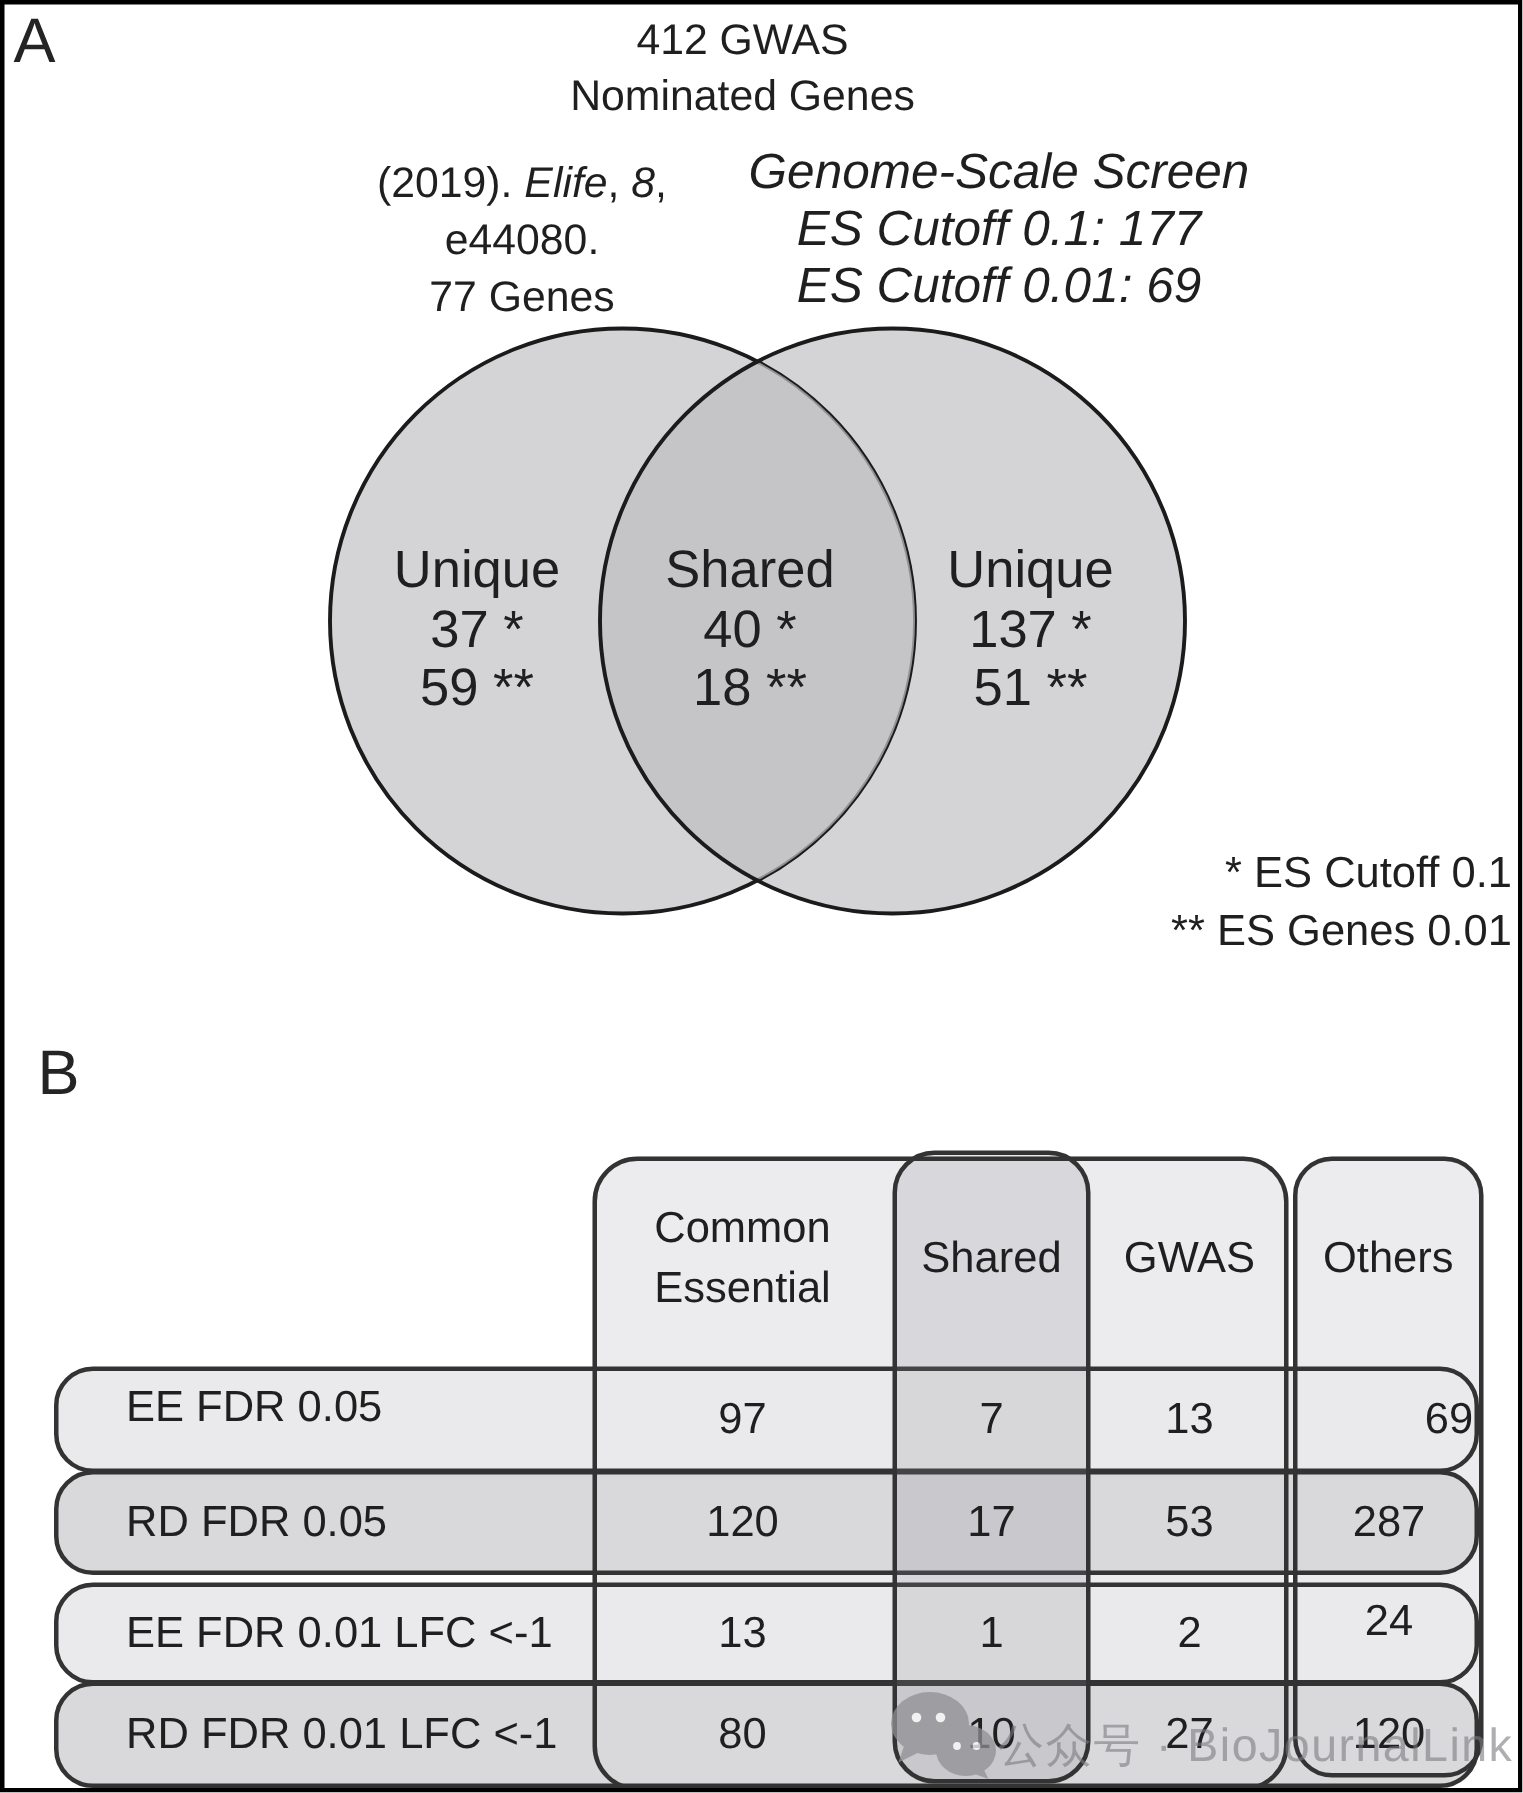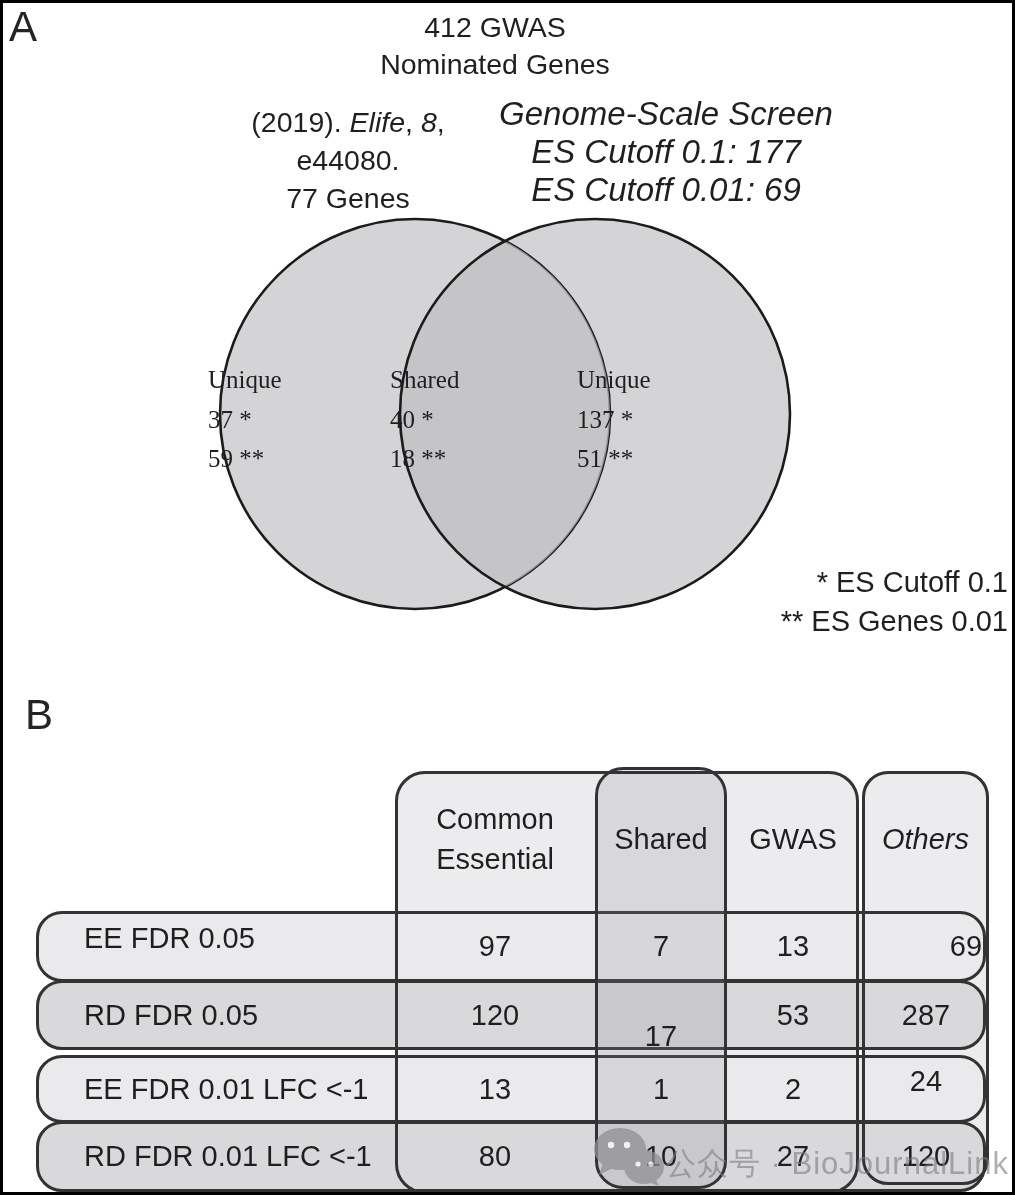--- a/index.html
+++ b/index.html
@@ -5,21 +5,21 @@
   html,body{margin:0;padding:0;background:#fff;}
   #figure{
     position:relative;width:1015px;height:1195px;background:#ffffff;
     border:3px solid #000;box-sizing:border-box;overflow:hidden;
     font-family:"Liberation Sans","DejaVu Sans",sans-serif;color:#1f1f1f;
   }
   .abs{position:absolute;}
   .panel-letter{font-size:42px;line-height:1.05;color:#242424;}
   .ctr{text-align:center;}
   .t28{font-size:28.5px;line-height:37px;}
-  .venn-label{width:220px;font-size:25px;line-height:39.5px;z-index:4;font-family:Liberation Serif, serif;}
+  .venn-label{width:220px;text-align:center;font-size:35px;line-height:39.5px;z-index:4;}
   .legend{font-size:29px;line-height:39px;text-align:right;z-index:4;}
   
   .colfill{background:#ececee;border-radius:30px;z-index:1;}
   .rowrect{left:33px;width:950px;border:3px solid #333;border-radius:26px;box-sizing:border-box;z-index:2;}
   .row-light{background:#eaeaec;}
   .row-dark{background:#d9d9db;}
   .colborder{border:3px solid #333;border-radius:30px;box-sizing:border-box;background:transparent;z-index:3;}
   .col-shared-overlay{background:rgba(140,140,150,0.20);}
   .hdr{z-index:4;font-size:29px;line-height:40px;text-align:center;display:flex;align-items:center;justify-content:center;}
   .rowlabel{z-index:4;font-size:29px;display:flex;align-items:center;padding-left:48px;box-sizing:border-box;}
@@ -96,34 +96,34 @@
   <div class="abs rowrect row-light" style="top:1052px;height:68px;"></div>
   <div class="abs rowrect row-dark" style="top:1118px;height:71px;"></div>
 
   <div class="abs colborder col-shared-overlay" style="left:592px;top:764px;width:132px;height:422px;border-radius:28px;"></div>
   <div class="abs colborder" style="left:392px;top:768px;width:464px;height:423px;"></div>
   <div class="abs colborder" style="left:859px;top:768px;width:127px;height:414px;border-radius:26px;"></div>
 
   <div class="abs hdr" style="left:402px;top:788px;width:180px;height:96px;">Common Essential</div>
   <div class="abs hdr" style="left:592px;top:816px;width:132px;height:40px;">Shared</div>
   <div class="abs hdr" style="left:724px;top:816px;width:132px;height:40px;">GWAS</div>
-  <div class="abs hdr" style="left:859px;top:816px;width:127px;height:40px;font-style:italic;">Others</div>
+  <div class="abs hdr" style="left:859px;top:816px;width:127px;height:40px;">Others</div>
 
   <div class="abs rowlabel" style="left:33px;top:908px;width:350px;height:55px;">EE FDR 0.05</div>
   <div class="abs rowlabel" style="left:33px;top:977px;width:350px;height:70px;">RD FDR 0.05</div>
   <div class="abs rowlabel" style="left:33px;top:1052px;width:350px;height:68px;">EE FDR 0.01 LFC &lt;-1</div>
   <div class="abs rowlabel" style="left:33px;top:1118px;width:350px;height:71px;">RD FDR 0.01 LFC &lt;-1</div>
 
   <div class="abs cell" style="left:432px;top:908px;height:71px;">97</div>
   <div class="abs cell" style="left:598px;top:908px;height:71px;">7</div>
   <div class="abs cell" style="left:730px;top:908px;height:71px;">13</div>
   <div class="abs cell" style="left:863px;top:908px;height:71px;padding-left:40px;">69</div>
 
   <div class="abs cell" style="left:432px;top:977px;height:70px;">120</div>
-  <div class="abs cell" style="left:598px;top:977px;height:70px;margin-top:21px;">17</div>
+  <div class="abs cell" style="left:598px;top:977px;height:70px;">17</div>
   <div class="abs cell" style="left:730px;top:977px;height:70px;">53</div>
   <div class="abs cell" style="left:863px;top:977px;height:70px;">287</div>
 
   <div class="abs cell" style="left:432px;top:1052px;height:68px;">13</div>
   <div class="abs cell" style="left:598px;top:1052px;height:68px;">1</div>
   <div class="abs cell" style="left:730px;top:1052px;height:68px;">2</div>
   <div class="abs cell" style="left:863px;top:1052px;height:52px;">24</div>
 
   <div class="abs cell" style="left:432px;top:1118px;height:71px;">80</div>
   <div class="abs cell" style="left:598px;top:1118px;height:71px;">10</div>

